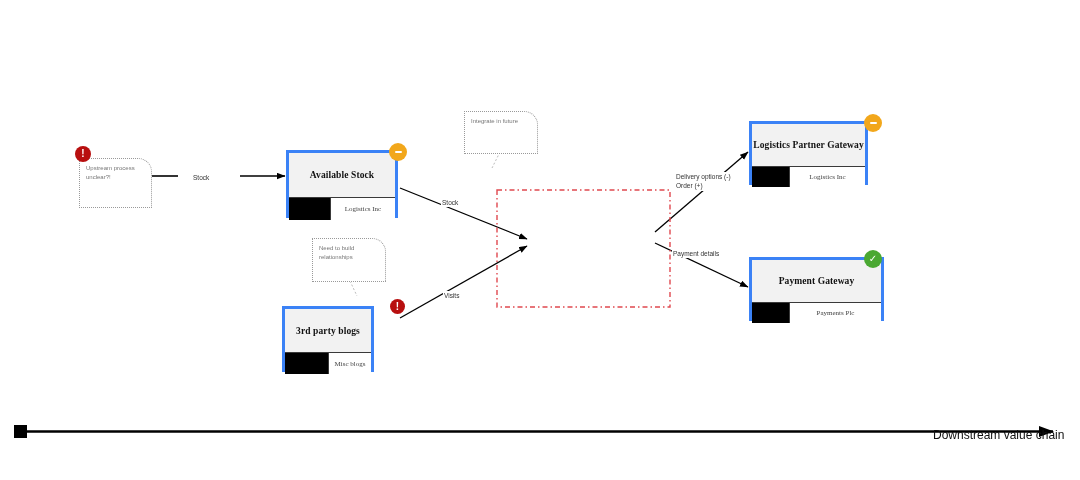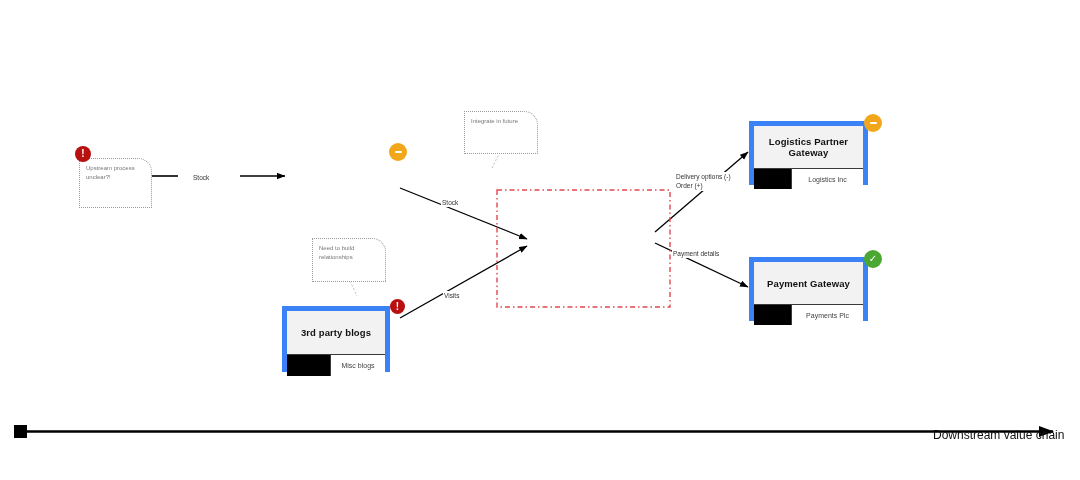--- a/index.html
+++ b/index.html
@@ -2,21 +2,21 @@
 <html><head>
 <meta charset="utf-8">
 <style>
   html,body{margin:0;padding:0;background:#ffffff;}
   body{width:1080px;height:480px;position:relative;overflow:hidden;
        font-family:"Liberation Sans","DejaVu Sans",sans-serif;color:#1a1a1a;}
   .canvas{position:absolute;inset:0;}
   svg.wires{position:absolute;left:0;top:0;width:1080px;height:480px;pointer-events:none;}
 
   
-  .sysbox{position:absolute;border:5px solid #3b82f6;background:#a21caf;box-sizing:border-box;}
+  .sysbox{position:absolute;border:3px solid #3b82f6;background:#a21caf;box-sizing:border-box;font-family:Liberation Serif, serif;}
   .sysbox .head{background:#f2f2f2;display:flex;align-items:center;justify-content:center;
                 box-sizing:border-box;width:100%;}
   .sysbox .title{font-weight:bold;font-size:9.5px;letter-spacing:.1px;color:#111;text-align:center;}
   .sysbox .foot{display:flex;border-top:1px solid #3a3a3a;box-sizing:border-box;width:100%;}
   .sysbox .foot .left{background:#000000;border-right:1px solid #3a3a3a;box-sizing:border-box;}
   .sysbox .foot .right{flex:1;display:flex;align-items:center;justify-content:center;
                        background:#ffffff;box-sizing:border-box;}
   .sysbox .foot .right span{font-size:7px;color:#444;}
 
   
@@ -92,25 +92,36 @@
   <div class="note corner-tr" style="left:464px;top:111px;width:74px;height:43px;">
     <div class="body"></div>
     <div class="txt">Integrate in future</div>
   </div>
 
   <div class="note corner-tr" style="left:312px;top:238px;width:74px;height:44px;">
     <div class="body"></div>
     <div class="txt">Need to build relationships</div>
   </div>
 
+  <div class="sysbox" style="left:286px;top:150px;width:112px;height:68px;">
+    <div class="head" style="height:44px;">
+      <div class="title">Available Stock</div>
+    </div>
+    <div class="foot" style="height:23px;">
+      <div class="left" style="width:42px;"></div>
+      <div class="right">
+        <span>Logistics Inc</span>
+      </div>
+    </div>
+  </div>
   <div class="badge amber sz18" style="left:389px;top:143px;">
     <i class="dash"></i>
   </div>
 
-  <div class="sysbox" style="left:282px;top:306px;width:108px;height:66px;">
+  <div class="sysbox" style="left:282px;top:306px;width:92px;height:66px;">
     <div class="head" style="height:43px;">
       <div class="title">3rd party blogs</div>
     </div>
     <div class="foot" style="height:22px;">
       <div class="left" style="width:44px;"></div>
       <div class="right">
         <span>Misc blogs</span>
       </div>
     </div>
   </div>
@@ -127,21 +138,21 @@
       <div class="left" style="width:38px;"></div>
       <div class="right">
         <span>Logistics Inc</span>
       </div>
     </div>
   </div>
   <div class="badge amber sz18" style="left:864px;top:114px;">
     <i class="dash"></i>
   </div>
 
-  <div class="sysbox" style="left:749px;top:257px;width:119px;height:64px;">
+  <div class="sysbox" style="left:749px;top:257px;width:135px;height:64px;">
     <div class="head" style="height:42px;">
       <div class="title">Payment Gateway</div>
     </div>
     <div class="foot" style="height:21px;">
       <div class="left" style="width:38px;"></div>
       <div class="right">
         <span>Payments Plc</span>
       </div>
     </div>
   </div>

